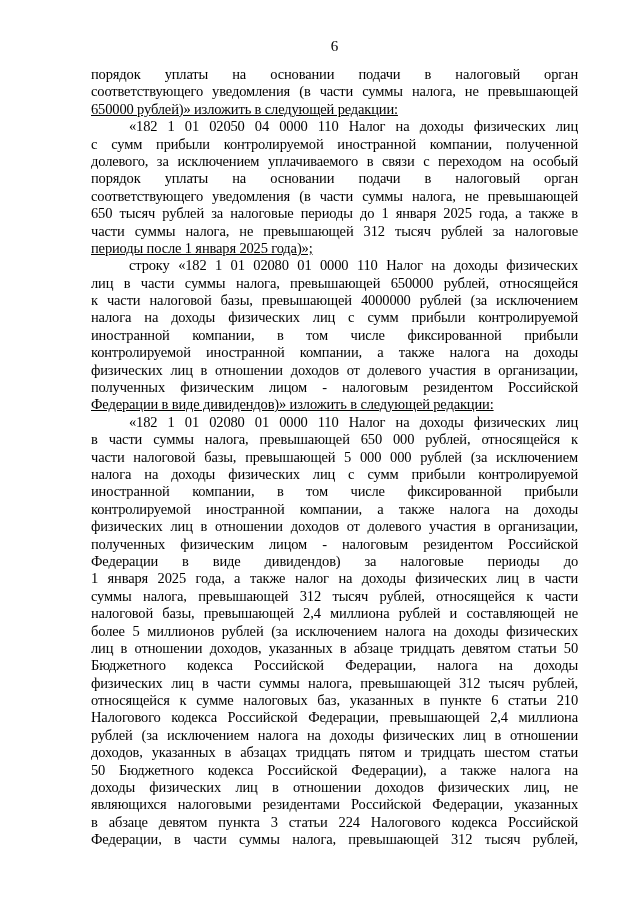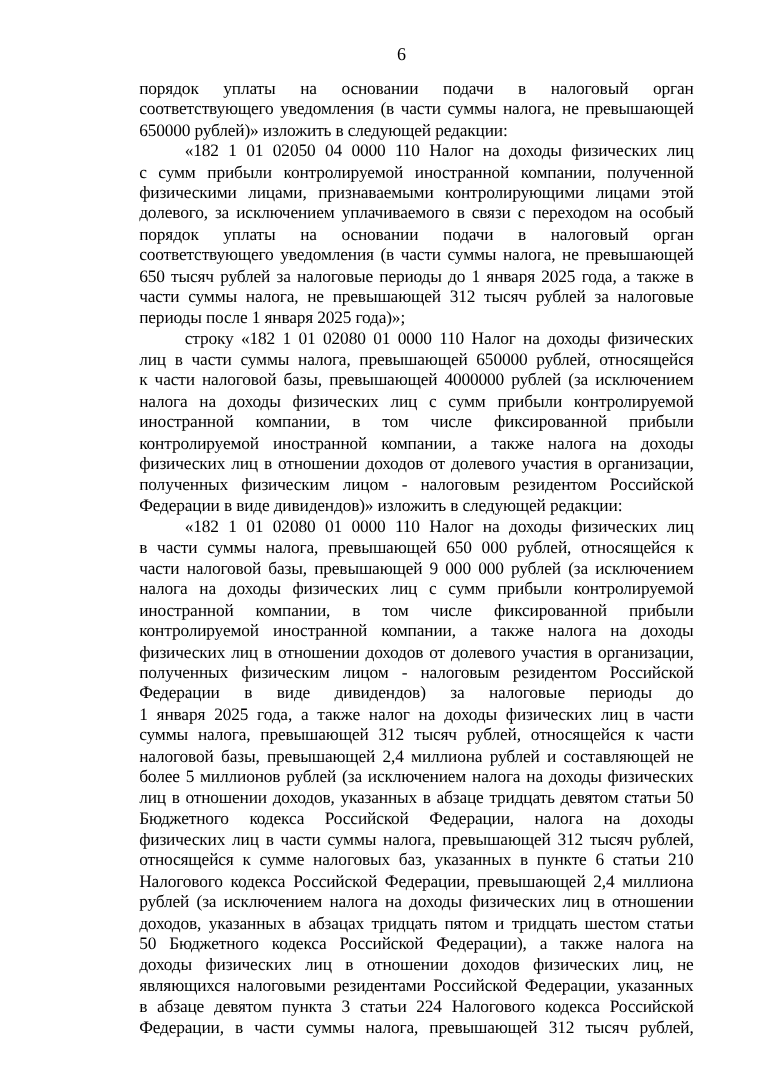--- a/index.html
+++ b/index.html
@@ -28,64 +28,63 @@
     left: 91px;
     width: 487px;
   }
   .line {
     height: 17.4px;
     line-height: 17.4px;
     font-size: 14.5px;
     letter-spacing: -0.15px;
     overflow: hidden;
     text-justify: inter-word;
-    margin-left: 25px;
   }
   .line.j {
     text-align: justify;
     text-align-last: justify;
   }
   .line.l {
     text-align: center;
     text-align-last: left;
+    text-decoration: underline;
   }
   .line.ind {
     padding-left: 38px;
   }
 </style>
 </head>
 <body>
 
 <div class="page">
   <div class="pagenum">6</div>
   <div class="body-text">
       <div class="line j">порядок уплаты на основании подачи в налоговый орган</div>
       <div class="line j">соответствующего уведомления (в части суммы налога, не превышающей</div>
       <div class="line l">650000 рублей)» изложить в следующей редакции:</div>
       <div class="line j ind">«182 1 01 02050 04 0000 110 Налог на доходы физических лиц</div>
       <div class="line j">с сумм прибыли контролируемой иностранной компании, полученной</div>
-      <div class="line j">физическими лицами, признаваемыми контролирующими лицами этой</div>
       <div class="line j">долевого, за исключением уплачиваемого в связи с переходом на особый</div>
       <div class="line j">порядок уплаты на основании подачи в налоговый орган</div>
       <div class="line j">соответствующего уведомления (в части суммы налога, не превышающей</div>
       <div class="line j">650 тысяч рублей за налоговые периоды до 1 января 2025 года, а также в</div>
       <div class="line j">части суммы налога, не превышающей 312 тысяч рублей за налоговые</div>
       <div class="line l">периоды после 1 января 2025 года)»;</div>
       <div class="line j ind">строку «182 1 01 02080 01 0000 110 Налог на доходы физических</div>
       <div class="line j">лиц в части суммы налога, превышающей 650000 рублей, относящейся</div>
       <div class="line j">к части налоговой базы, превышающей 4000000 рублей (за исключением</div>
       <div class="line j">налога на доходы физических лиц с сумм прибыли контролируемой</div>
       <div class="line j">иностранной компании, в том числе фиксированной прибыли</div>
       <div class="line j">контролируемой иностранной компании, а также налога на доходы</div>
       <div class="line j">физических лиц в отношении доходов от долевого участия в организации,</div>
       <div class="line j">полученных физическим лицом - налоговым резидентом Российской</div>
       <div class="line l">Федерации в виде дивидендов)» изложить в следующей редакции:</div>
       <div class="line j ind">«182 1 01 02080 01 0000 110 Налог на доходы физических лиц</div>
       <div class="line j">в части суммы налога, превышающей 650 000 рублей, относящейся к</div>
-      <div class="line j">части налоговой базы, превышающей 9 000 000 рублей (за исключением</div>
+      <div class="line j">части налоговой базы, превышающей 5 000 000 рублей (за исключением</div>
       <div class="line j">налога на доходы физических лиц с сумм прибыли контролируемой</div>
       <div class="line j">иностранной компании, в том числе фиксированной прибыли</div>
       <div class="line j">контролируемой иностранной компании, а также налога на доходы</div>
       <div class="line j">физических лиц в отношении доходов от долевого участия в организации,</div>
       <div class="line j">полученных физическим лицом - налоговым резидентом Российской</div>
       <div class="line j">Федерации в виде дивидендов) за налоговые периоды до</div>
       <div class="line j">1 января 2025 года, а также налог на доходы физических лиц в части</div>
       <div class="line j">суммы налога, превышающей 312 тысяч рублей, относящейся к части</div>
       <div class="line j">налоговой базы, превышающей 2,4 миллиона рублей и составляющей не</div>
       <div class="line j">более 5 миллионов рублей (за исключением налога на доходы физических</div>

